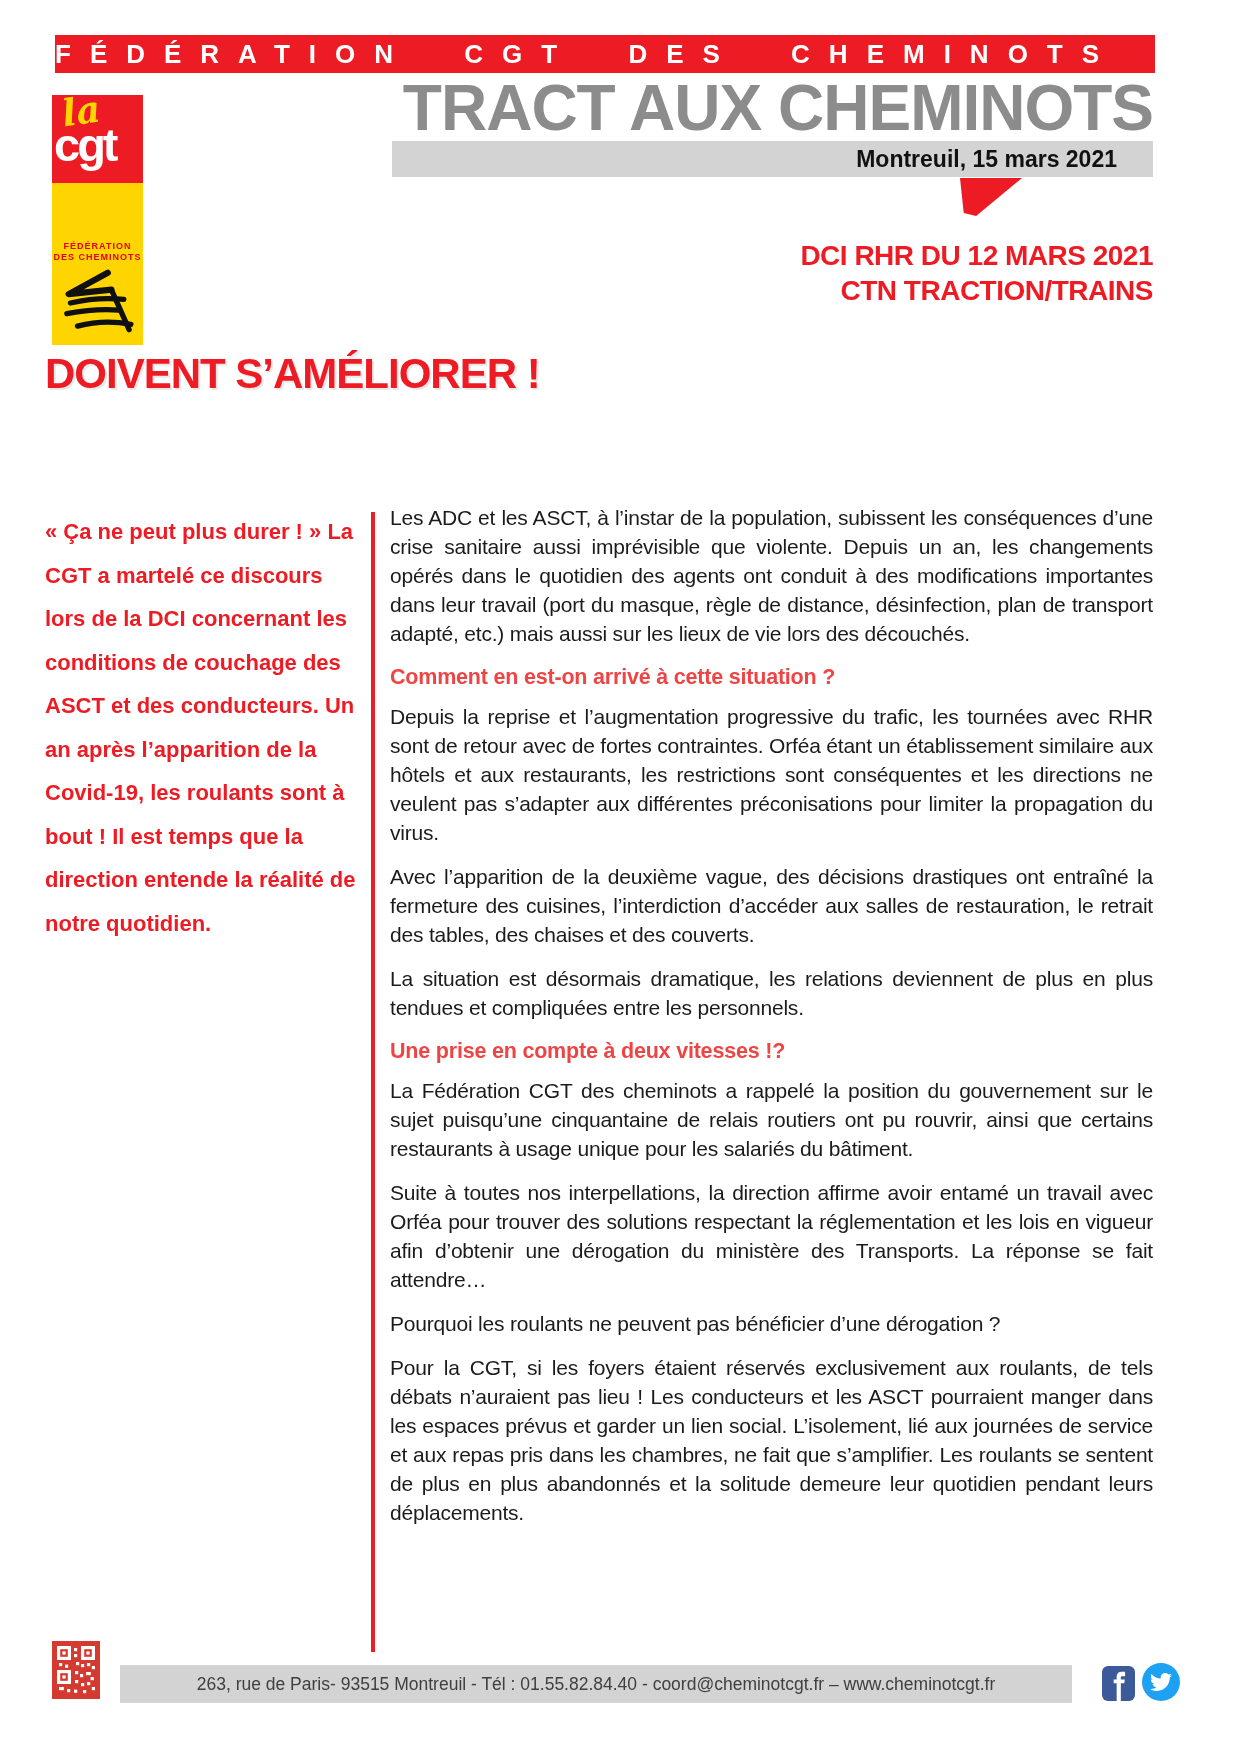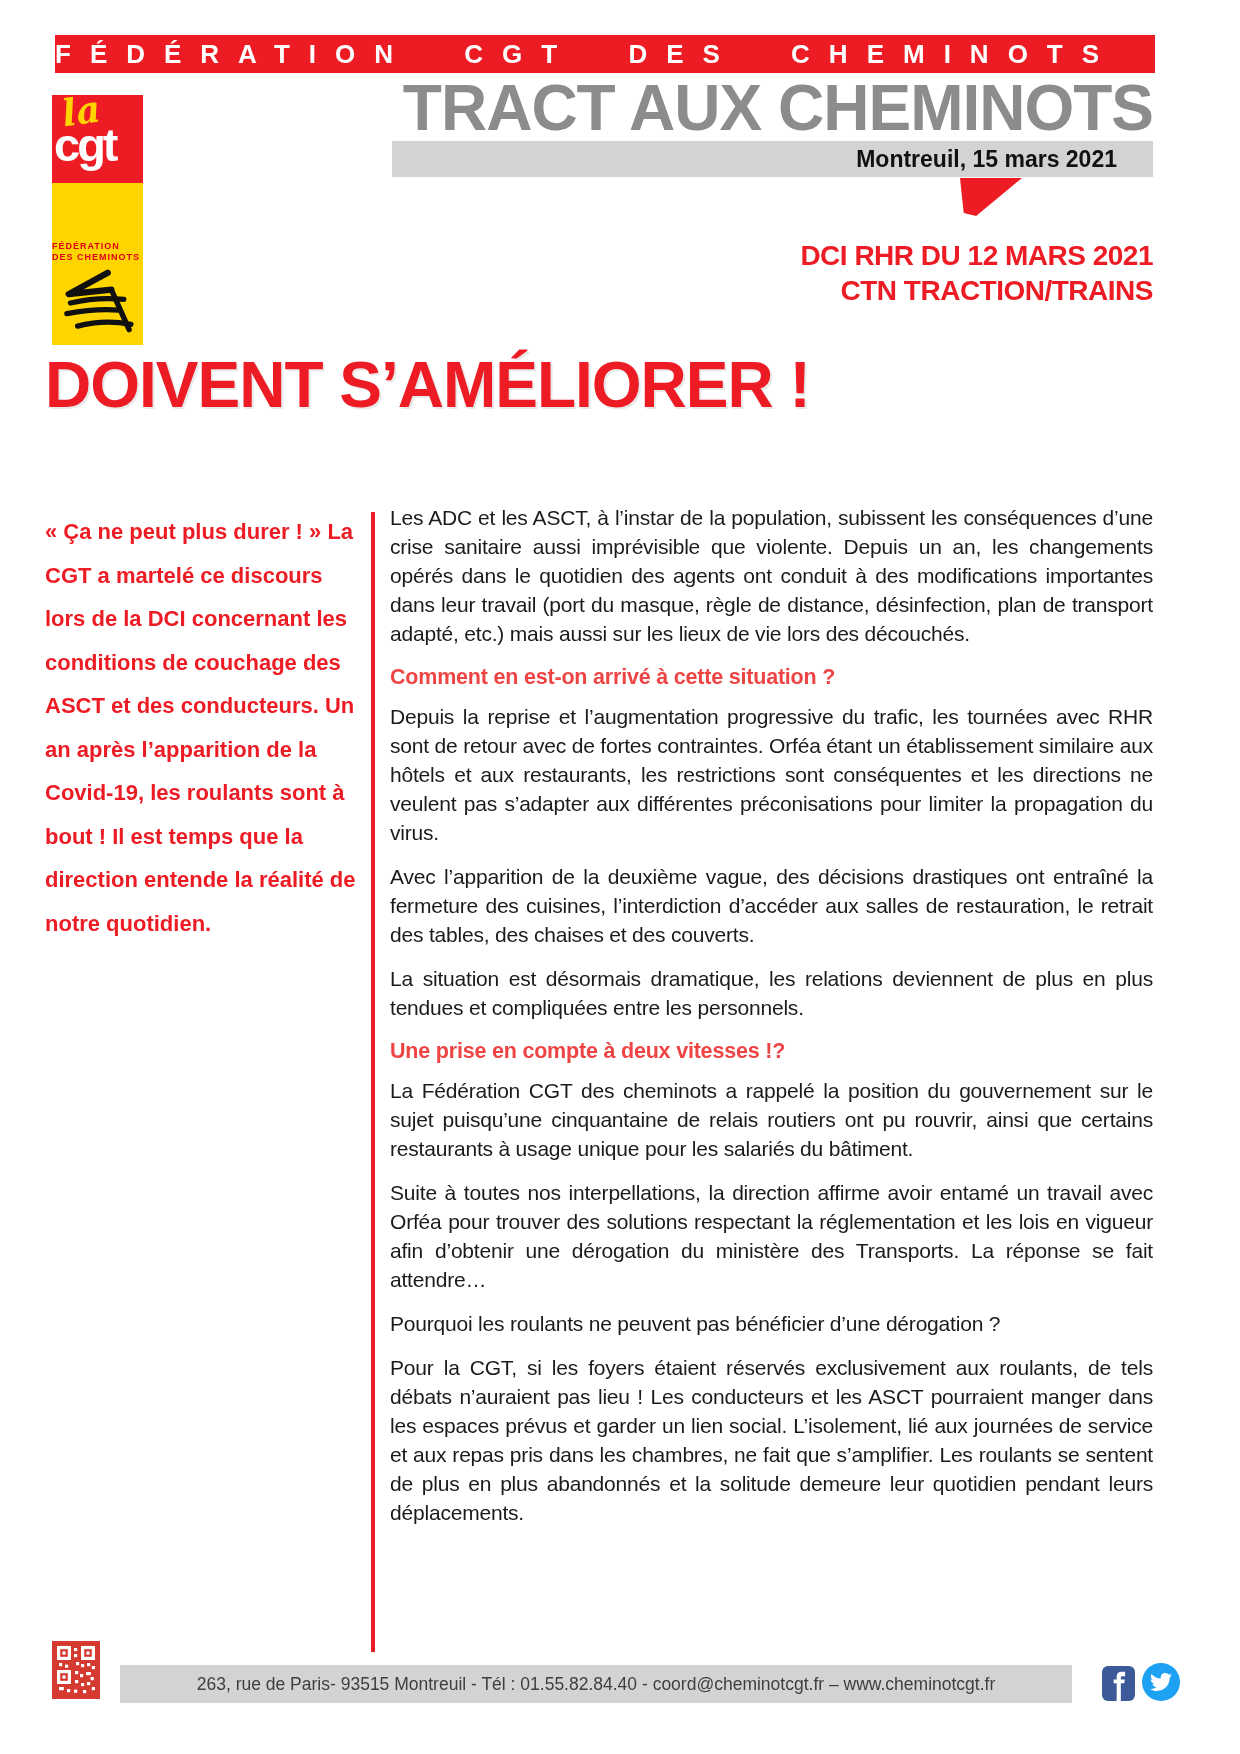--- a/index.html
+++ b/index.html
@@ -21,21 +21,21 @@
     position:absolute;left:10px;top:-6px;color:#FFD500;
     font-family:"DejaVu Serif",serif;font-style:italic;font-weight:bold;
     font-size:37px;transform:rotate(-8deg);
   }
   .logo-cgt{
     position:absolute;left:2px;top:22px;color:#ffffff;
     font-weight:900;font-size:47px;letter-spacing:-3px;
   }
   .logo-yellow{position:relative;width:91px;height:162px;background:#FFD500;}
   .logo-fed{
-    position:absolute;left:0;top:58px;width:91px;
+    position:absolute;left:0;top:58px;width:91px;text-align:center;
     color:#E2001A;font-size:9px;font-weight:bold;letter-spacing:1px;line-height:11px;
   }
   .train-sketch{position:absolute;left:6px;top:84px;}
   .tract-title{
     position:absolute;right:87px;top:76px;
     color:#8C8C8C;font-size:64px;font-weight:bold;letter-spacing:-1px;
     white-space:nowrap;line-height:1;
   }
   .date-bar{
     position:absolute;left:392px;top:141px;width:761px;height:36px;
@@ -49,21 +49,21 @@
     clip-path:polygon(0 0,100% 0,26% 100%,6% 92%);
   }
   .dci-ref{
     position:absolute;right:87px;top:238px;text-align:right;
     color:#ED1C24;font-size:28px;font-weight:bold;line-height:35px;
     letter-spacing:-0.5px;
   }
   
   .headline{position:absolute;left:45px;top:342px;margin:0;line-height:1.12;}
   .headline-black{color:#000000;font-size:53px;font-weight:900;letter-spacing:-1px;white-space:nowrap;text-shadow:2px 2px 0 #cfcfcf;}
-  .headline-red{color:#ED1C24;font-size:64px;font-weight:900;letter-spacing:-1px;white-space:nowrap;margin-top:8px;text-shadow:2px 2px 0 #e9e9e9;}
+  .headline-red{color:#ED1C24;font-size:42px;font-weight:900;letter-spacing:-1px;white-space:nowrap;margin-top:8px;text-shadow:2px 2px 0 #e9e9e9;}
   
   .sidebar{
     position:absolute;left:45px;top:510px;width:322px;
     color:#ED1C24;font-size:22px;font-weight:bold;line-height:43.5px;
   }
   .divider{position:absolute;left:371px;top:512px;width:4px;height:1140px;background:#ED1C24;}
   .article{
     position:absolute;left:390px;top:503px;width:763px;
     color:#1B1B1B;font-size:21px;line-height:29px;text-align:justify;
     letter-spacing:-0.2px;

